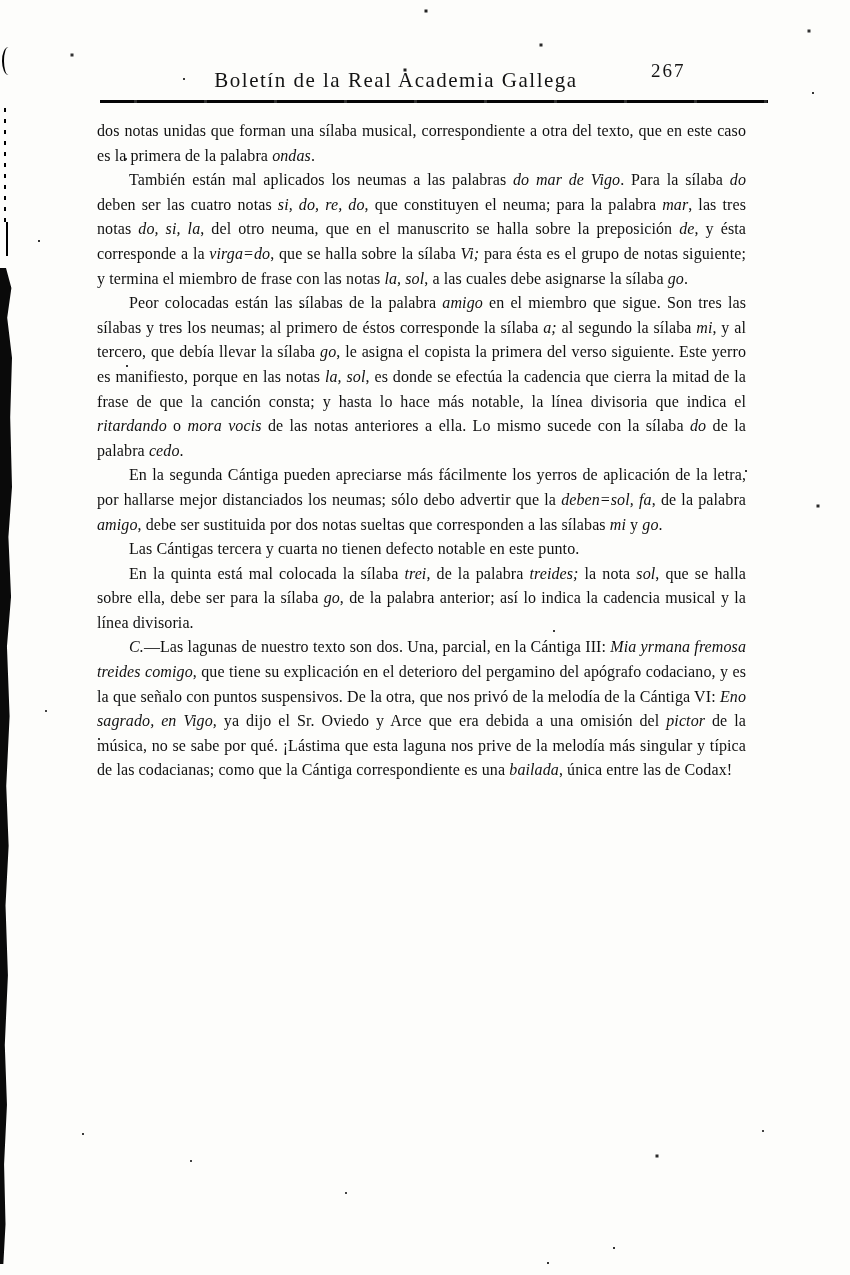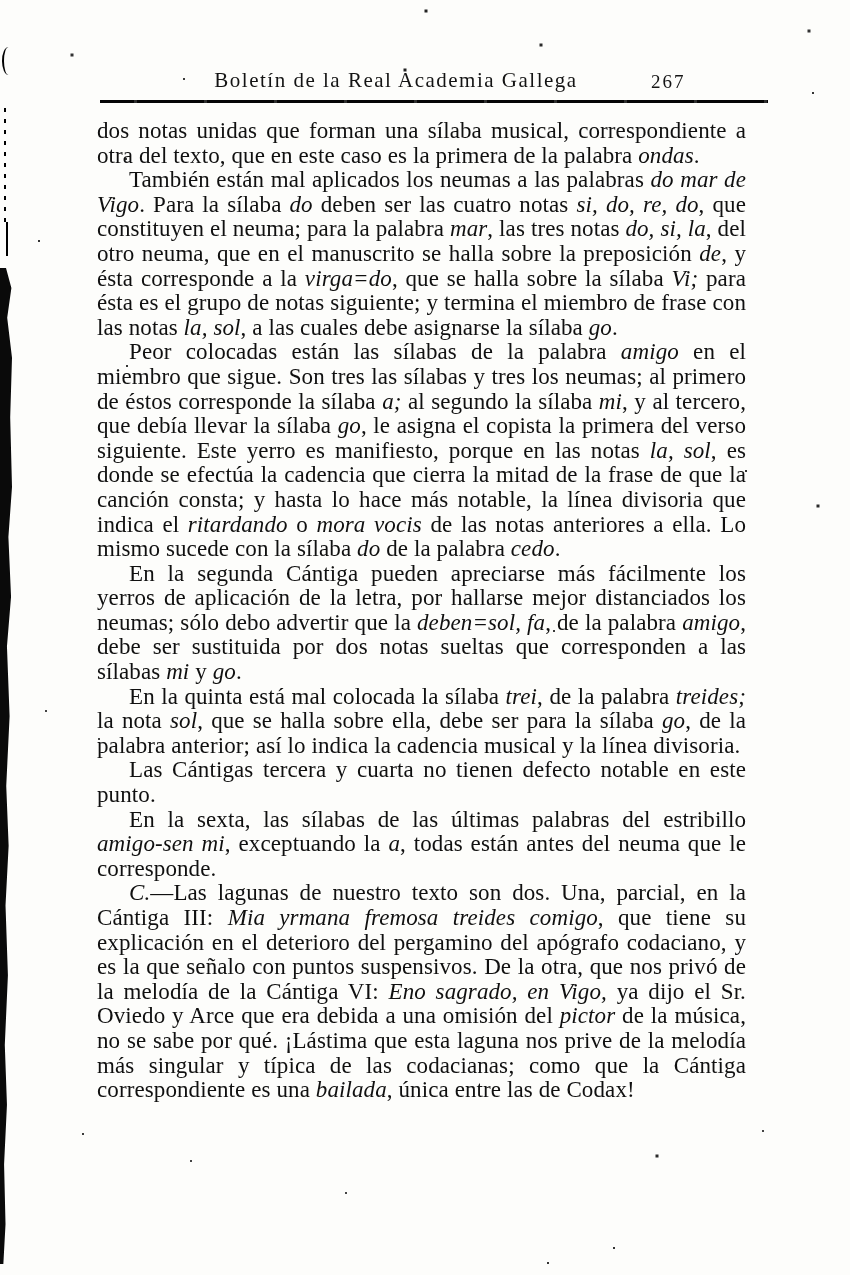--- a/index.html
+++ b/index.html
@@ -23,42 +23,42 @@
     left: 100px;
     width: 592px;
     text-align: center;
     font-size: 21px;
     letter-spacing: 1.5px;
     white-space: nowrap;
     color: #141414;
   }
   .page-num {
     position: absolute;
-    top: 71px;
+    top: 60px;
     left: 651px;
     font-size: 19px;
     letter-spacing: 2px;
     color: #141414;
     text-align: center;
   }
   .header-rule {
     position: absolute;
     top: 100px;
     left: 100px;
     width: 668px;
     height: 3px;
     background: repeating-linear-gradient(90deg, #050505 0 34px, #2e2e2e 34px 37px, #050505 37px 70px);
   }
   
   .body-text {
     position: absolute;
     top: 119px;
     left: 97px;
     width: 649px;
-    font-size: 23px;
+    font-size: 16px;
     line-height: 24.6px;
     text-align: justify;
     letter-spacing: 0.1px;
   }
   .body-text p {
     margin: 0;
     text-indent: 32px;
   }
   .body-text p.noindent { text-indent: 0; }
   .body-text i { font-style: italic; }
@@ -145,19 +145,18 @@
     <span>Boletín de la Real Academia Gallega</span>
   </div>
   <div class="page-num">267</div>
   <div class="header-rule"></div>
 
   <div class="body-text">
     <p class="noindent"><span>dos notas unidas que forman una sílaba musical, correspondiente a otra del texto, que en este caso es la primera de la palabra </span><i>ondas</i><span>.</span></p>
     <p><span>También están mal aplicados los neumas a las palabras </span><i>do mar de Vigo</i><span>. Para la sílaba </span><i>do</i><span> deben ser las cuatro notas </span><i>si, do, re, do</i><span>, que constituyen el neuma; para la palabra </span><i>mar</i><span>, las tres notas </span><i>do, si, la</i><span>, del otro neuma, que en el manuscrito se halla sobre la preposición </span><i>de</i><span>, y ésta corresponde a la </span><i>virga=do</i><span>, que se halla sobre la sílaba </span><i>Vi;</i><span> para ésta es el grupo de notas siguiente; y termina el miembro de frase con las notas </span><i>la, sol</i><span>, a las cuales debe asignarse la sílaba </span><i>go</i><span>.</span></p>
     <p><span>Peor colocadas están las sílabas de la palabra </span><i>amigo</i><span> en el miembro que sigue. Son tres las sílabas y tres los neumas; al primero de éstos corresponde la sílaba </span><i>a;</i><span> al segundo la sílaba </span><i>mi</i><span>, y al tercero, que debía llevar la sílaba </span><i>go</i><span>, le asigna el copista la primera del verso siguiente. Este yerro es manifiesto, porque en las notas </span><i>la, sol</i><span>, es donde se efectúa la cadencia que cierra la mitad de la frase de que la canción consta; y hasta lo hace más notable, la línea divisoria que indica el </span><i>ritardando</i><span> o </span><i>mora vocis</i><span> de las notas anteriores a ella.  Lo mismo sucede con la sílaba </span><i>do</i><span> de la palabra </span><i>cedo</i><span>.</span></p>
     <p><span>En la segunda Cántiga pueden apreciarse más fácilmente los yerros de aplicación de la letra, por hallarse mejor distanciados los neumas; sólo debo advertir que la </span><i>deben=sol, fa</i><span>, de la palabra </span><i>amigo</i><span>, debe ser sustituida por dos notas sueltas que corresponden a las sílabas </span><i>mi</i><span> y </span><i>go</i><span>.</span></p>
+    <p><span>Las Cántigas tercera y cuarta no tienen defecto notable en este punto.</span></p>
     <p><span>En la quinta está mal colocada la sílaba </span><i>trei</i><span>, de la palabra </span><i>treides;</i><span> la nota </span><i>sol</i><span>, que se halla sobre ella, debe ser para la sílaba </span><i>go</i><span>, de la palabra anterior; así lo indica la cadencia musical y la línea divisoria.</span></p>
-    <p><span>Las Cántigas tercera y cuarta no tienen defecto notable en este punto.</span></p>
-    <p><span>En la sexta, las sílabas de las últimas palabras del estribillo </span><i>amigo-sen mi</i><span>, exceptuando la </span><i>a</i><span>, todas están antes del neuma que le corresponde.</span></p>
     <p><i>C.</i><span>—Las lagunas de nuestro texto son dos. Una, parcial, en la Cántiga III: </span><i>Mia yrmana fremosa treides comigo</i><span>, que tiene su explicación en el deterioro del pergamino del apógrafo codaciano, y es la que señalo con puntos suspensivos. De la otra, que nos privó de la melodía de la Cántiga VI: </span><i>Eno sagrado, en Vigo,</i><span> ya dijo el Sr. Oviedo y Arce que era debida a una omisión del </span><i>pictor</i><span> de la música, no se sabe por qué. ¡Lástima que esta laguna nos prive de la melodía más singular y típica de las codacianas; como que la Cántiga correspondiente es una </span><i>bailada</i><span>, única entre las de Codax!</span></p>
   </div>
 
 </div>
 
 </body></html>

